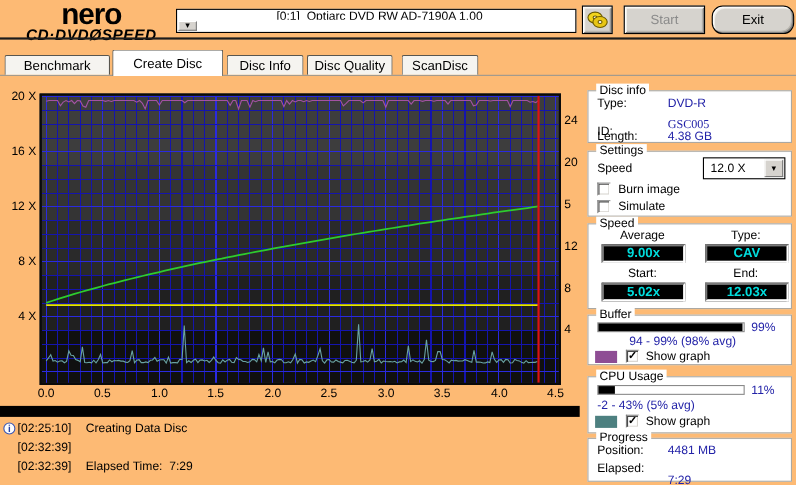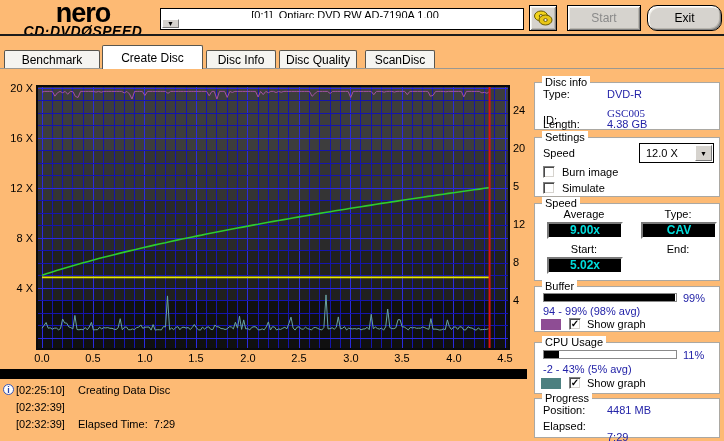--- a/index.html
+++ b/index.html
@@ -297,29 +297,30 @@
 
   <div class="abs panel" style="top:203px;height:78px;">
     <span class="legend">Speed</span>
     <span class="lcd-label" style="left:10px;top:4px;">Average</span>
     <span class="lcd-label" style="left:104px;top:4px;">Type:</span>
     <div class="lcd" style="left:12px;top:18px;width:76px;">9.00x</div>
     <div class="lcd" style="left:106px;top:18px;width:76px;">CAV</div>
     <span class="lcd-label" style="left:10px;top:39px;">Start:</span>
     <span class="lcd-label" style="left:104px;top:39px;">End:</span>
     <div class="lcd" style="left:12px;top:53px;width:76px;">5.02x</div>
+    <div class="lcd" style="left:106px;top:53px;width:76px;">12.03x</div>
   </div>
 
   <div class="abs panel" style="top:286px;height:46px;">
     <span class="legend">Buffer</span>
     <div class="meter" style="left:8px;top:6px;width:134px;">
       <div class="fill" style="width: 99%;"></div>
     </div>
     <span class="meter-pct" style="top:5px;">99%</span>
-    <span class="range-text" style="top:18px;">94 - 99% (98% avg)</span>
+    <span class="range-text" style="top:18px;margin-left:29px;">94 - 99% (98% avg)</span>
     <span class="swatch" style="top: 32px; background: rgb(142, 77, 148);"></span>
     <span class="checkbox checked" style="left:34px;top:31px;"></span>
     <span class="cb-label" style="left:52px;top:31px;">Show graph</span>
   </div>
 
   <div class="abs panel" style="top:342px;height:52px;">
     <span class="legend">CPU Usage</span>
     <div class="meter" style="left:8px;top:7px;width:134px;">
       <div class="fill" style="width: 11%;"></div>
     </div>

